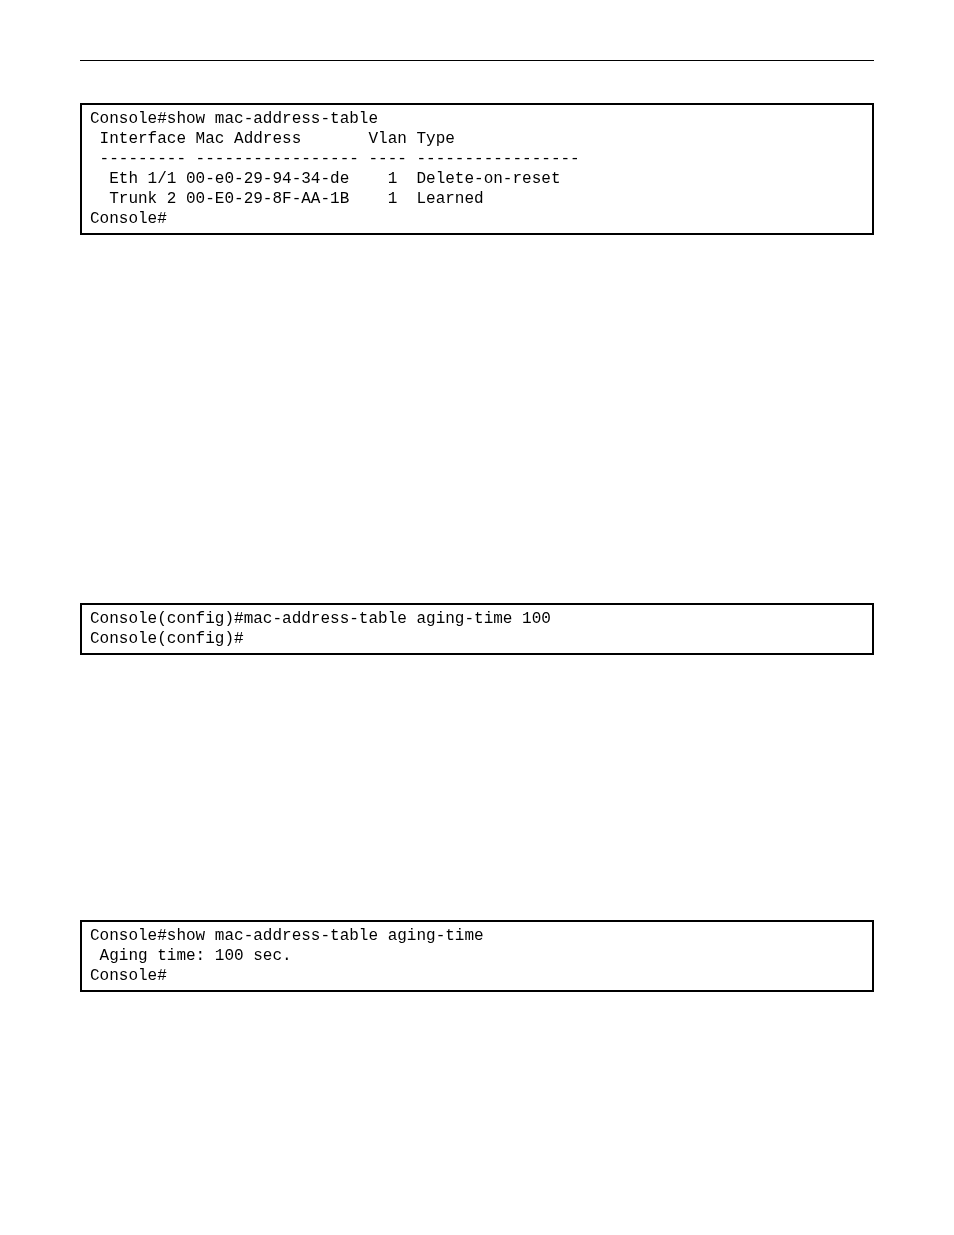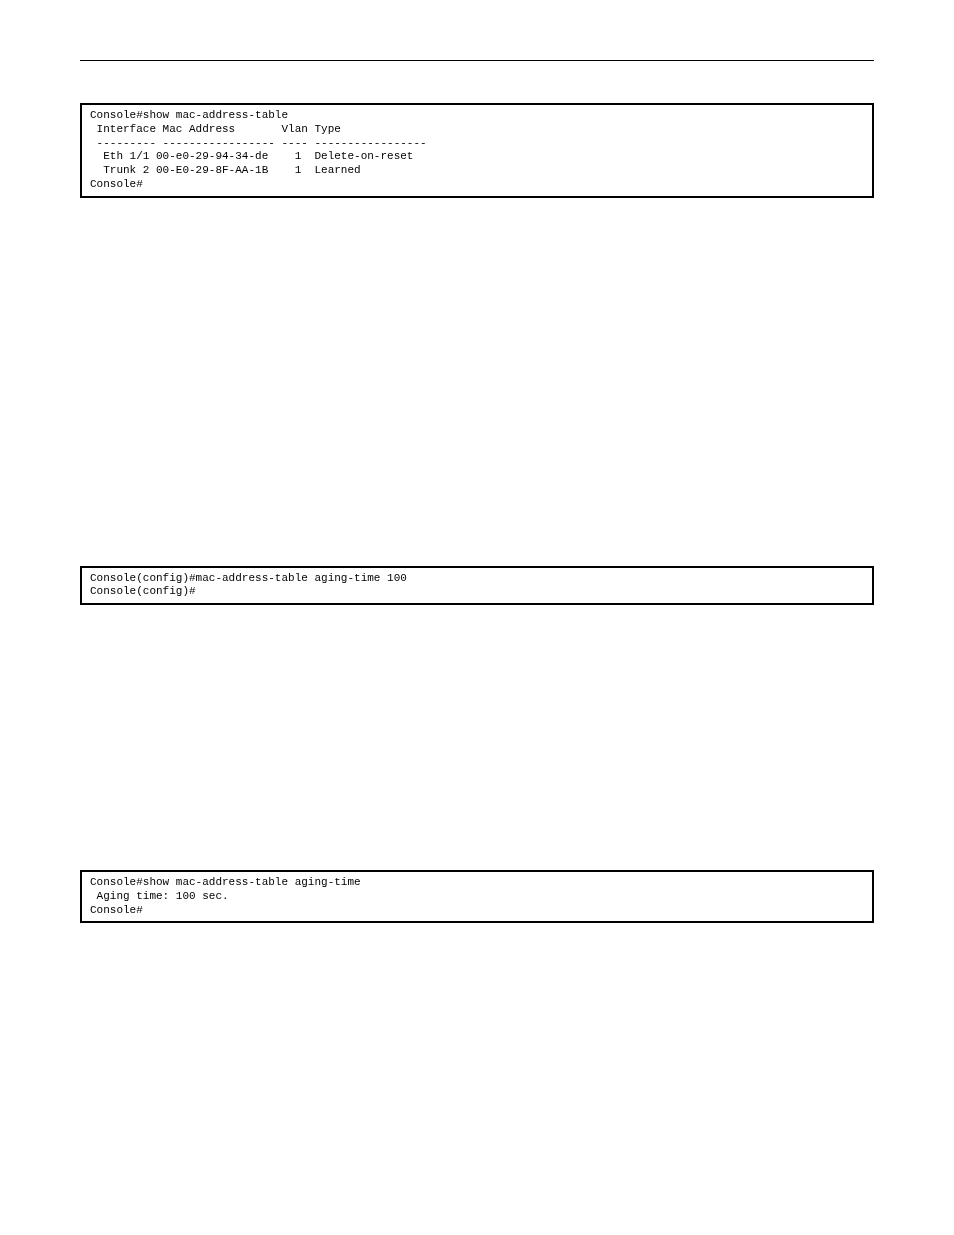--- a/index.html
+++ b/index.html
@@ -16,21 +16,21 @@
       margin: 0;
     }
     .top-rule-wrap {
       padding: 60px 80px 0 80px;
     }
     .terminal-box {
       border: 2px solid #000;
       margin: 0 80px;
       padding: 4px 0 4px 8px;
       font-family: "Courier New", Courier, monospace;
-      font-size: 11px;
+      font-size: 16px;
       line-height: 1.25;
       white-space: pre;
       overflow: hidden;
     }
     .gap-a { height: 42px; }
     .gap-b { height: 368px; } 
     .gap-c { height: 265px; } 
   </style>
 </head>
 <body>

